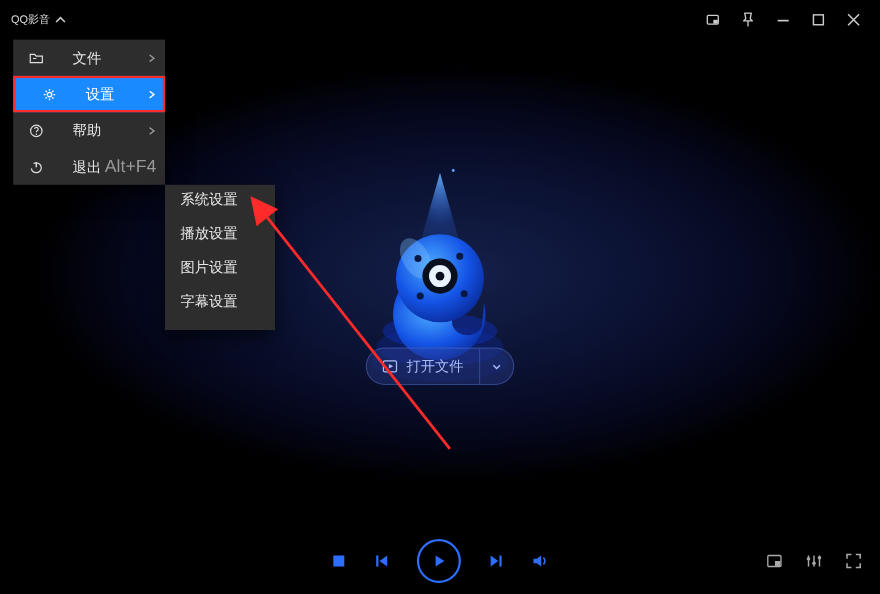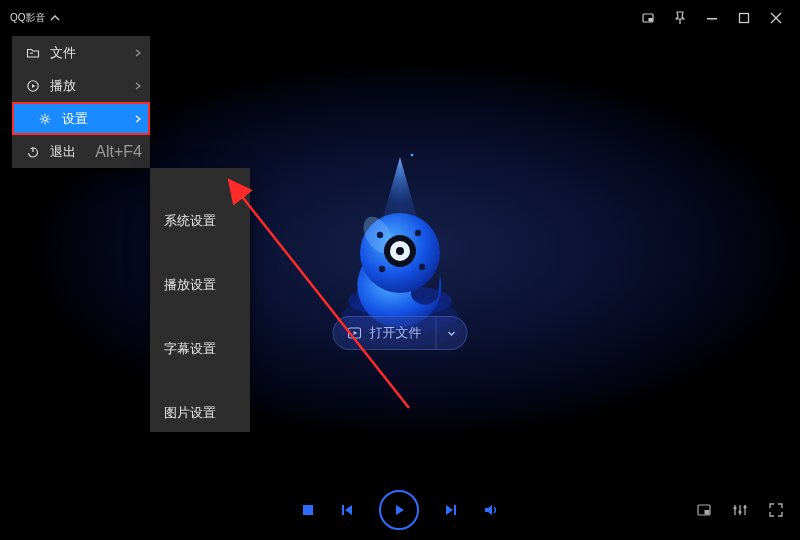--- a/index.html
+++ b/index.html
@@ -22,29 +22,29 @@
   .c-center .tb { color: #2e6eff; display: flex; align-items: center; justify-content: center; cursor: pointer; }
   .c-right { margin-left: auto; display: flex; align-items: center; gap: 20px; color: #888; }
   .c-right .rb { cursor: pointer; color: #aaa; }
 
   .play-ring { width: 40px; height: 40px; border: 2px solid #2e6eff; border-radius: 50%; display: flex; align-items: center; justify-content: center; }
 
   
   .menu { position: absolute; left: 12px; top: 36px; width: 138px; background: #2d2d2d; color: #e7e7e7; font-size: 13px; z-index: 30; box-shadow: 0 6px 18px rgba(0,0,0,.6); }
   .menu-item { height: 33px; display: flex; align-items: center; padding: 0 8px 0 12px; cursor: pointer; position: relative; }
   .menu-item .mi-icon { width: 18px; display: inline-flex; align-items: center; justify-content: center; color: #ddd; }
-  .menu-item .mi-label { margin-left: 8px; flex: 1; color: #e7e7e7; font-family: Liberation Mono, monospace; }
+  .menu-item .mi-label { margin-left: 24px; flex: 1; color: #e7e7e7; font-family: Liberation Mono, monospace; }
   .menu-item .mi-more { color: #999; }
   .menu-item .mi-shortcut { color: #999; font-size: 16px; }
   .menu-item.active { background: #198aff; padding-left: 24px; }
   .menu-item.active .mi-icon, .menu-item.active .mi-label, .menu-item.active .mi-more { color: #fff; }
   .menu-item.highlighted::after { content: ""; position: absolute; inset: 0; border: 2px solid #ff2a2a; pointer-events: none; }
 
   .submenu { position: absolute; left: 150px; top: 168px; width: 100px; background: #2d2d2d; color: #e7e7e7; font-size: 13px; z-index: 30; box-shadow: 0 6px 18px rgba(0,0,0,.6); padding: 4px 0; }
-  .sub-item { height: 31px; display: flex; align-items: center; padding: 0 14px; cursor: pointer; margin-top: 33px; }
+  .sub-item { height: 31px; display: flex; padding: 0 14px; cursor: pointer; }
 
   .arrow { position: absolute; z-index: 40; pointer-events: none; }
 
   svg { display: block; }
 </style>
 </head>
 <body>
 
 <div class="window">
 
@@ -203,72 +203,73 @@
             <path d="M4 7.2 h3" stroke="#ddd" stroke-width="1"></path>
           </svg>
         </span>
       <span class="mi-label">文件</span>
       <span class="mi-more">
           <svg width="8" height="8" viewBox="0 0 8 8">
             <path d="M2 1 L6 4 L2 7" stroke="currentColor" stroke-width="1.2" fill="none"></path>
           </svg>
         </span>
     </div>
-    <div class="menu-item">
-      <span class="mi-icon">
-          <svg width="14" height="14" viewBox="0 0 14 14">
-            <circle cx="7" cy="7" r="5.2" fill="none" stroke="#ddd" stroke-width="1.1"></circle>
-            <path d="M6 5 L9.3 7 L6 9 Z" fill="#ddd"></path>
-          </svg>
-        </span>
-      <span class="mi-label">播放</span>
-      <span class="mi-more">
-          <svg width="8" height="8" viewBox="0 0 8 8">
-            <path d="M2 1 L6 4 L2 7" stroke="currentColor" stroke-width="1.2" fill="none"></path>
-          </svg>
-        </span>
-    </div>
     <div class="menu-item active highlighted">
       <span class="mi-icon">
           <svg width="14" height="14" viewBox="0 0 14 14">
             <circle cx="7" cy="7" r="2" fill="none" stroke="#fff" stroke-width="1.2"></circle>
             <path d="M7 1.8v1.7M7 10.5v1.7M12.2 7h-1.7M3.5 7H1.8M10.6 3.4l-1.2 1.2M4.6 9.4l-1.2 1.2M10.6 10.6l-1.2-1.2M4.6 4.6 3.4 3.4" stroke="#fff" stroke-width="1.2"></path>
           </svg>
         </span>
       <span class="mi-label">设置</span>
       <span class="mi-more">
           <svg width="8" height="8" viewBox="0 0 8 8">
             <path d="M2 1 L6 4 L2 7" stroke="currentColor" stroke-width="1.2" fill="none"></path>
           </svg>
         </span>
     </div>
     <div class="menu-item">
       <span class="mi-icon">
           <svg width="14" height="14" viewBox="0 0 14 14">
+            <circle cx="7" cy="7" r="5.2" fill="none" stroke="#ddd" stroke-width="1.1"></circle>
+            <path d="M5.5 5.3a1.6 1.6 0 1 1 2.3 1.5C7.2 7.2 7 7.6 7 8.2" fill="none" stroke="#ddd" stroke-width="1.1"></path>
+            <circle cx="7" cy="10" r=".7" fill="#ddd"></circle>
+          </svg>
+        </span>
+      <span class="mi-label">帮助</span>
+      <span class="mi-more">
+          <svg width="8" height="8" viewBox="0 0 8 8">
+            <path d="M2 1 L6 4 L2 7" stroke="currentColor" stroke-width="1.2" fill="none"></path>
+          </svg>
+        </span>
+    </div>
+    <div class="menu-item">
+      <span class="mi-icon">
+          <svg width="14" height="14" viewBox="0 0 14 14">
             <circle cx="7" cy="7.5" r="4.5" fill="none" stroke="#ddd" stroke-width="1.1" stroke-dasharray="20 5" transform="rotate(-90 7 7.5)"></circle>
             <path d="M7 2.2 V7" stroke="#ddd" stroke-width="1.3"></path>
           </svg>
         </span>
       <span class="mi-label">退出</span>
       <span class="mi-shortcut">Alt+F4</span>
     </div>
   </div>
 
   <div class="submenu">
     <div class="sub-item">
         <span>系统设置</span>
       </div>
     <div class="sub-item">
         <span>播放设置</span>
       </div>
     <div class="sub-item">
+        <span>图片设置</span>
+      </div>
+    <div class="sub-item">
         <span>字幕设置</span>
-      </div>
-    <div class="sub-item">
-        <span>图片设置</span>
       </div>
   </div>
 
   <svg class="arrow" style="left:0;top:0" width="800" height="540">
     <defs>
       <marker id="ah" markerWidth="12" markerHeight="12" refX="2" refY="5" orient="auto">
         <path d="M0 0 L10 5 L0 10 Z" fill="#ff2a2a"></path>
       </marker>
     </defs>
     <line x1="409" y1="408" x2="240" y2="194" stroke="#ff2a2a" stroke-width="2.5" marker-end="url(#ah)"></line>

